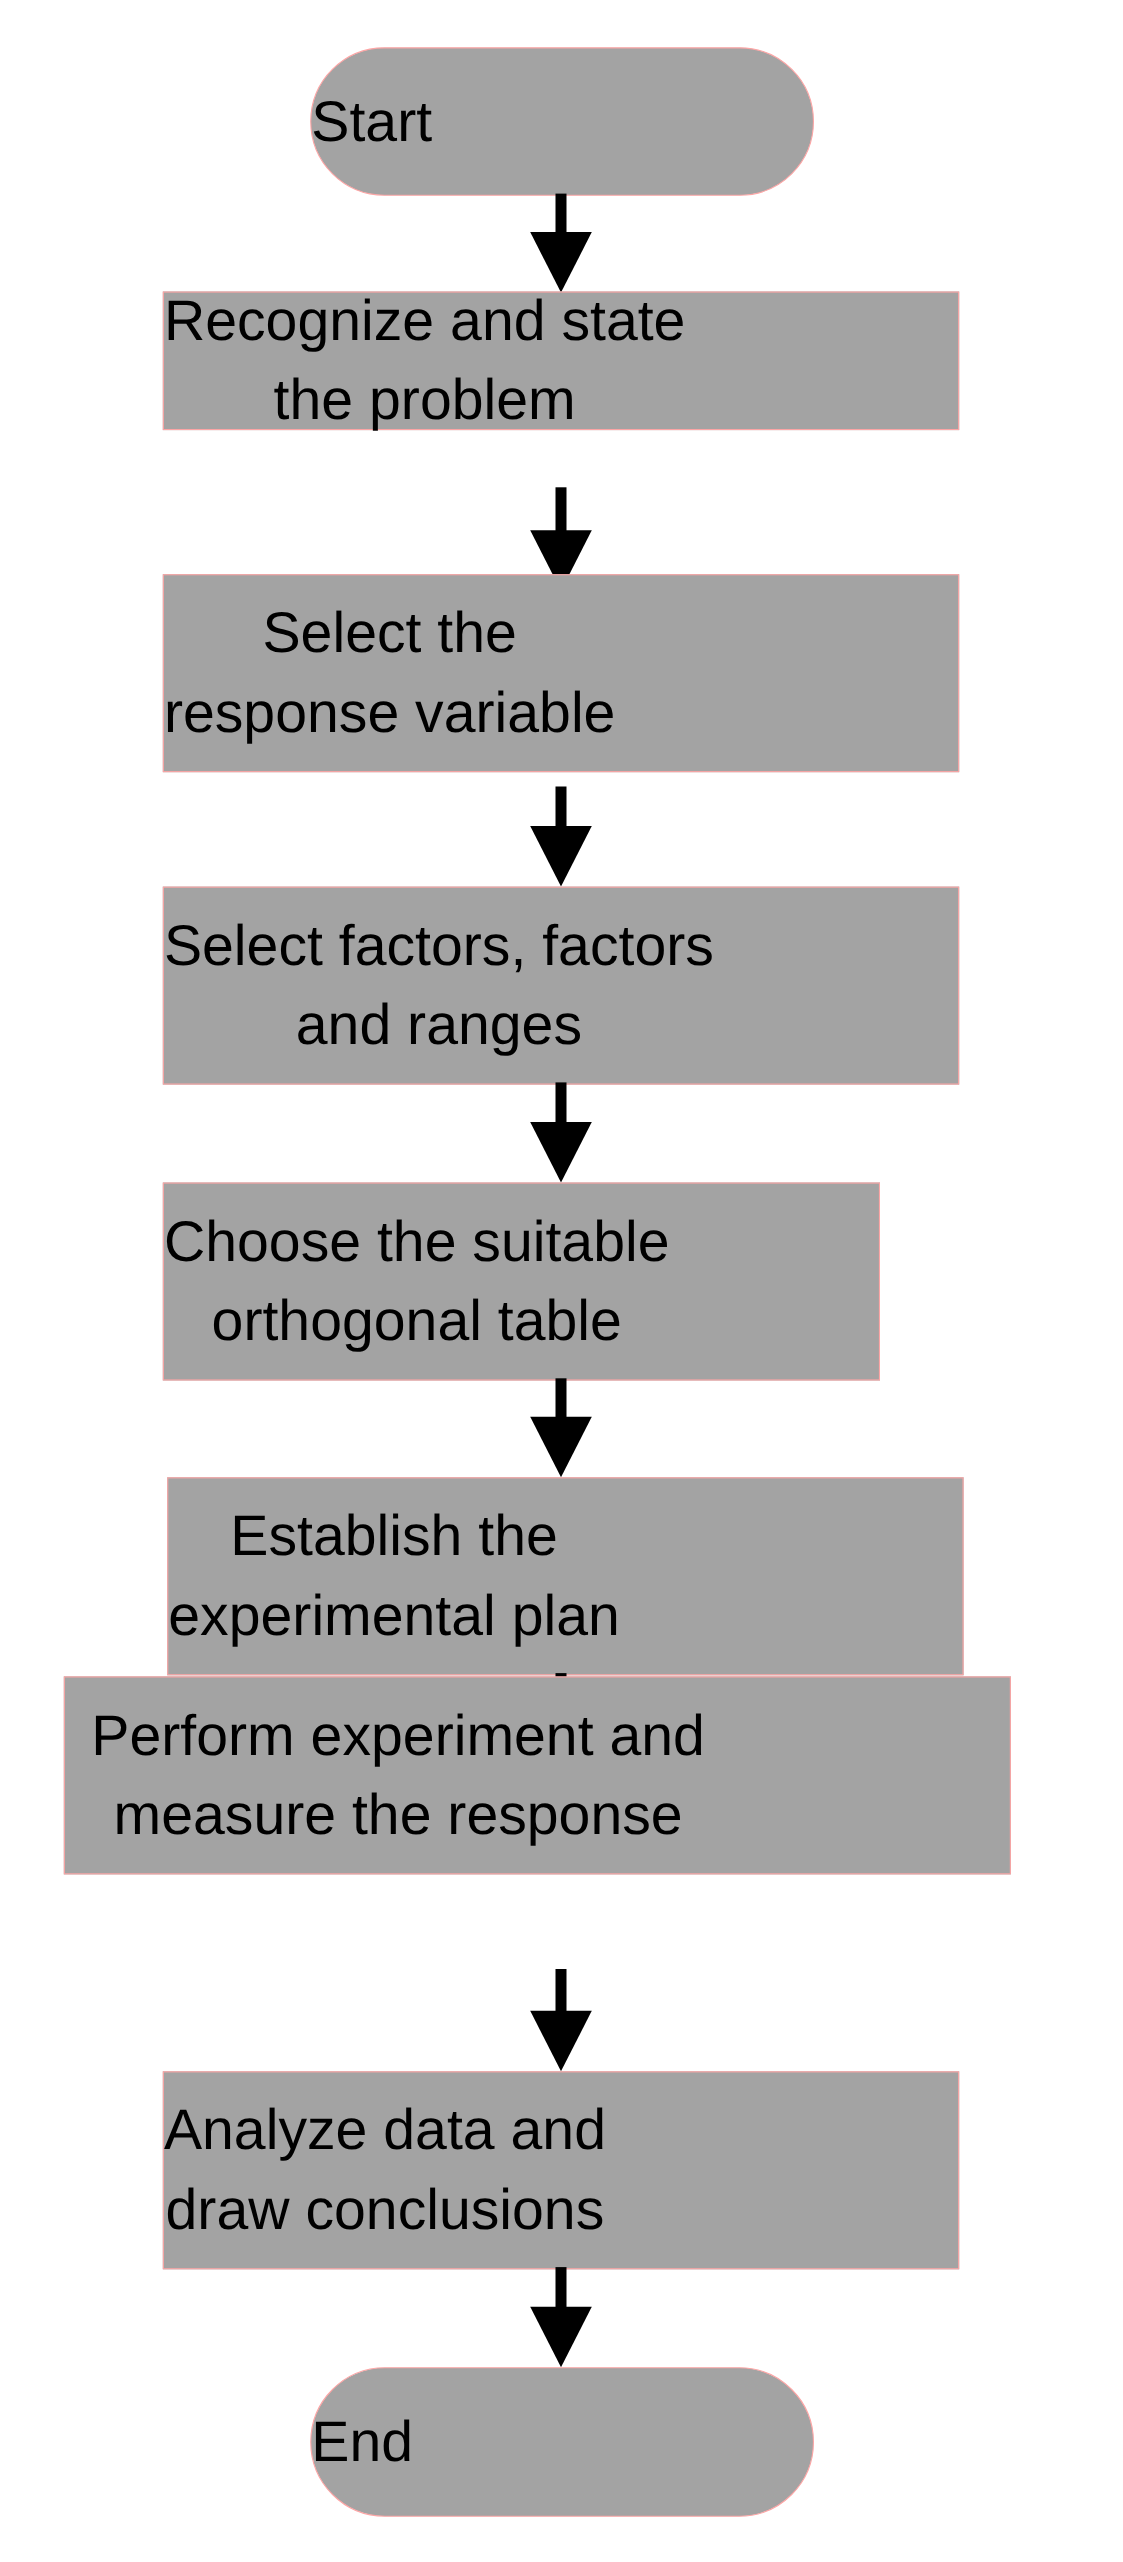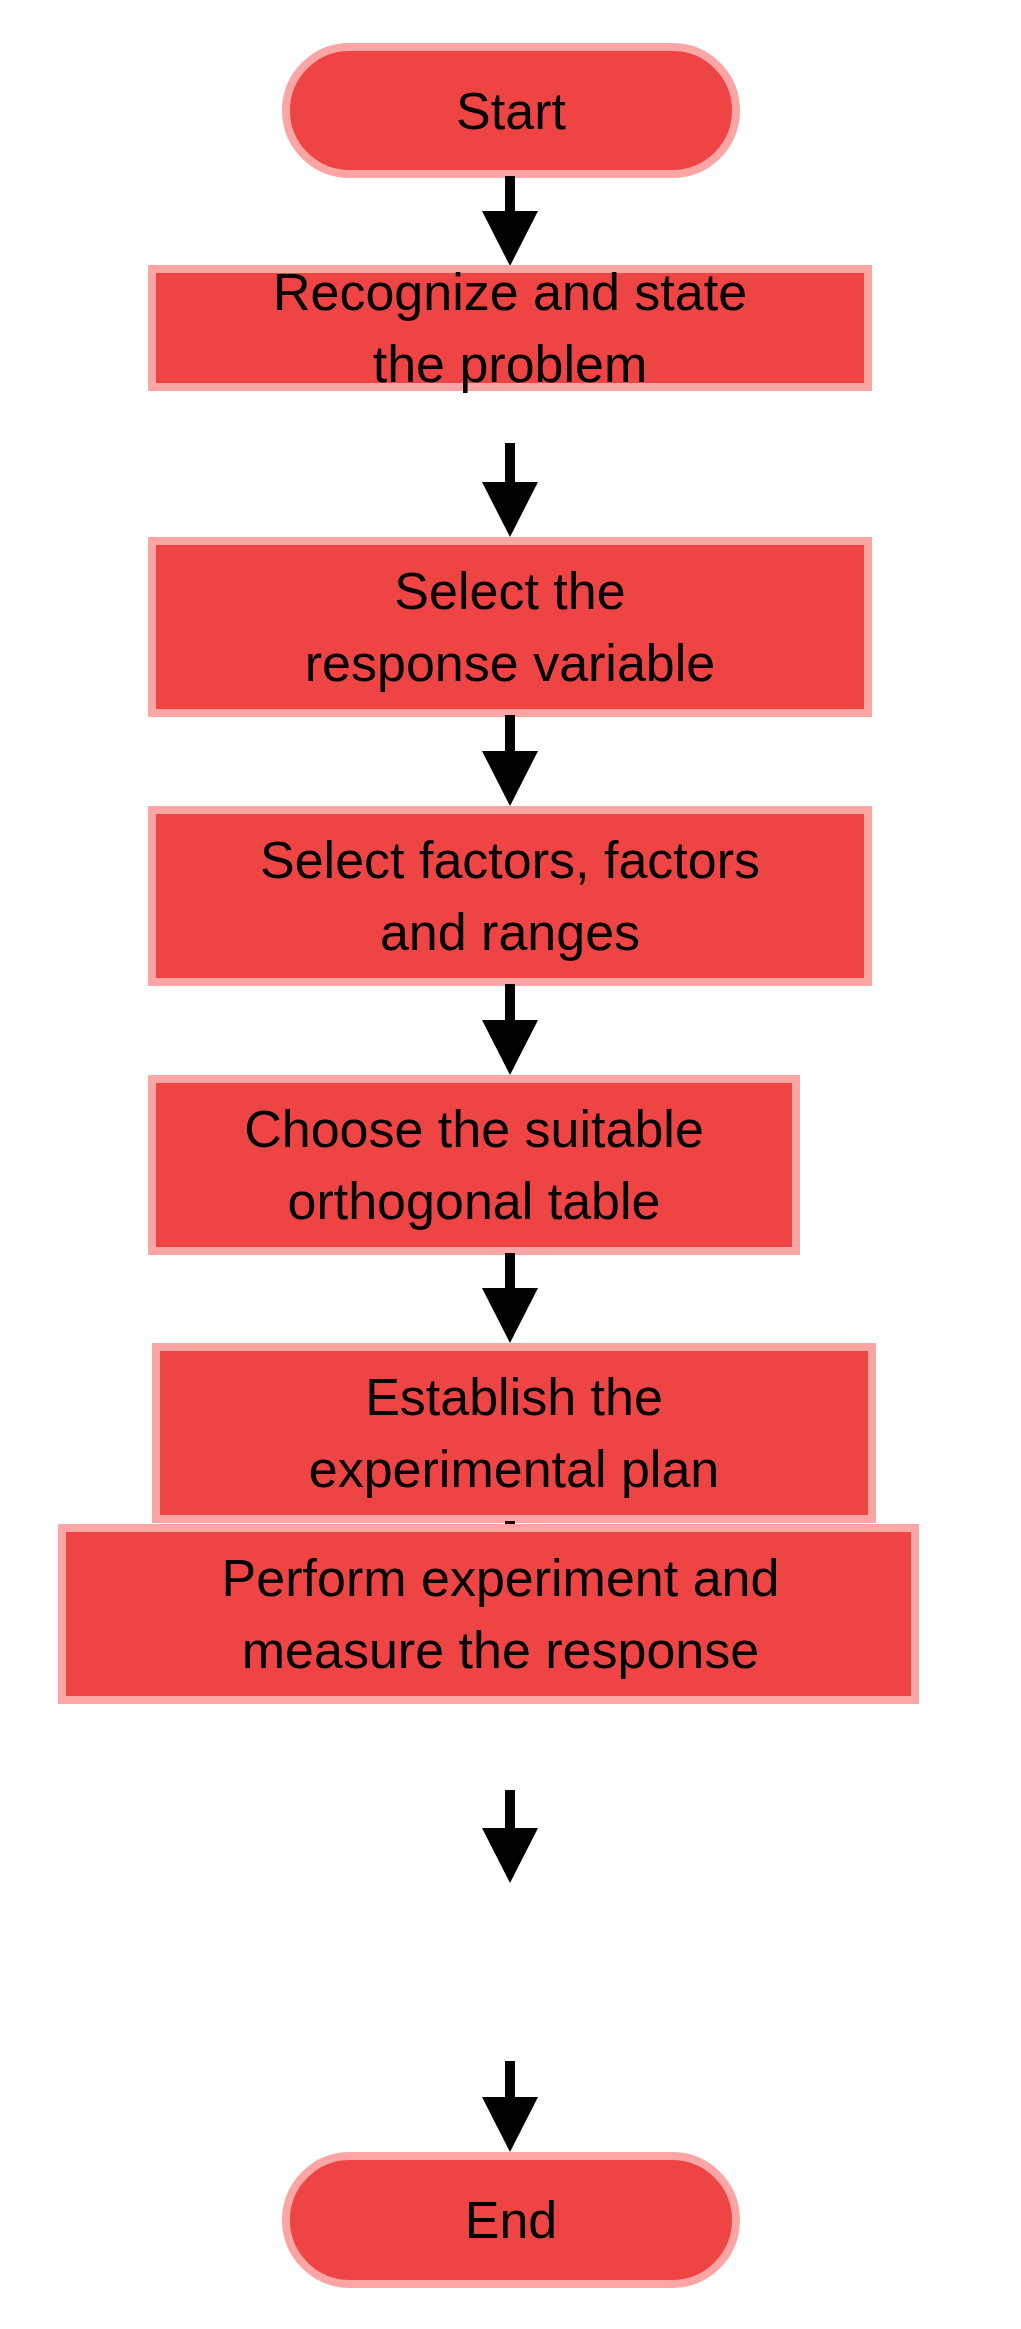--- a/index.html
+++ b/index.html
@@ -7,39 +7,38 @@
     position: relative;
     width: 1021px;
     height: 2329px;
     background: #ffffff;
     font-family: "Liberation Sans", sans-serif;
     overflow: hidden;
   }
   .node {
     position: absolute;
     box-sizing: border-box;
-    background: #ef4444;
-    border: 8px solid #fca5a5;
+    background: #a3a3a3;
+    border: 1px solid #fca5a5;
     display: flex;
     align-items: center;
-    justify-content: center;
   }
   .node .label {
     font-size: 52px;
     line-height: 72px;
     color: #000000;
     text-align: center;
     white-space: pre-line;
   }
   .terminator { border-radius: 70px; }
 
   
   #n-start { left: 282px; top: 43px;   width: 458px; height: 135px; }
   #n-1     { left: 148px; top: 265px;  width: 724px; height: 126px; }
-  #n-2     { left: 148px; top: 537px;  width: 724px; height: 180px; }
+  #n-2     { left: 148px; top: 522px;  width: 724px; height: 180px; }
   #n-3     { left: 148px; top: 806px;  width: 724px; height: 180px; }
   #n-4     { left: 148px; top: 1075px; width: 652px; height: 180px; }
   #n-5     { left: 152px; top: 1343px; width: 724px; height: 180px; }
   #n-6     { left: 58px;  top: 1524px; width: 861px; height: 180px; padding-left: 24px; }
   #n-7     { left: 148px; top: 1883px; width: 724px; height: 180px; }
   #n-end   { left: 282px; top: 2152px; width: 458px; height: 136px; }
 
   
   .arrow { position: absolute; left: 482px; width: 56px; }
   .arrow .shaft {
@@ -137,20 +136,24 @@
   <div class="node" id="n-6">
     <span class="label">Perform experiment and
 measure the response</span>
   </div>
 
   <div class="arrow" id="a-7">
     <div class="shaft"></div>
     <div class="head"></div>
   </div>
 
+  <div class="node" id="n-7">
+    <span class="label">Analyze data and
+draw conclusions</span>
+  </div>
 
   <div class="arrow" id="a-8">
     <div class="shaft"></div>
     <div class="head"></div>
   </div>
 
   <div class="node terminator" id="n-end">
     <span class="label">End</span>
   </div>
 

